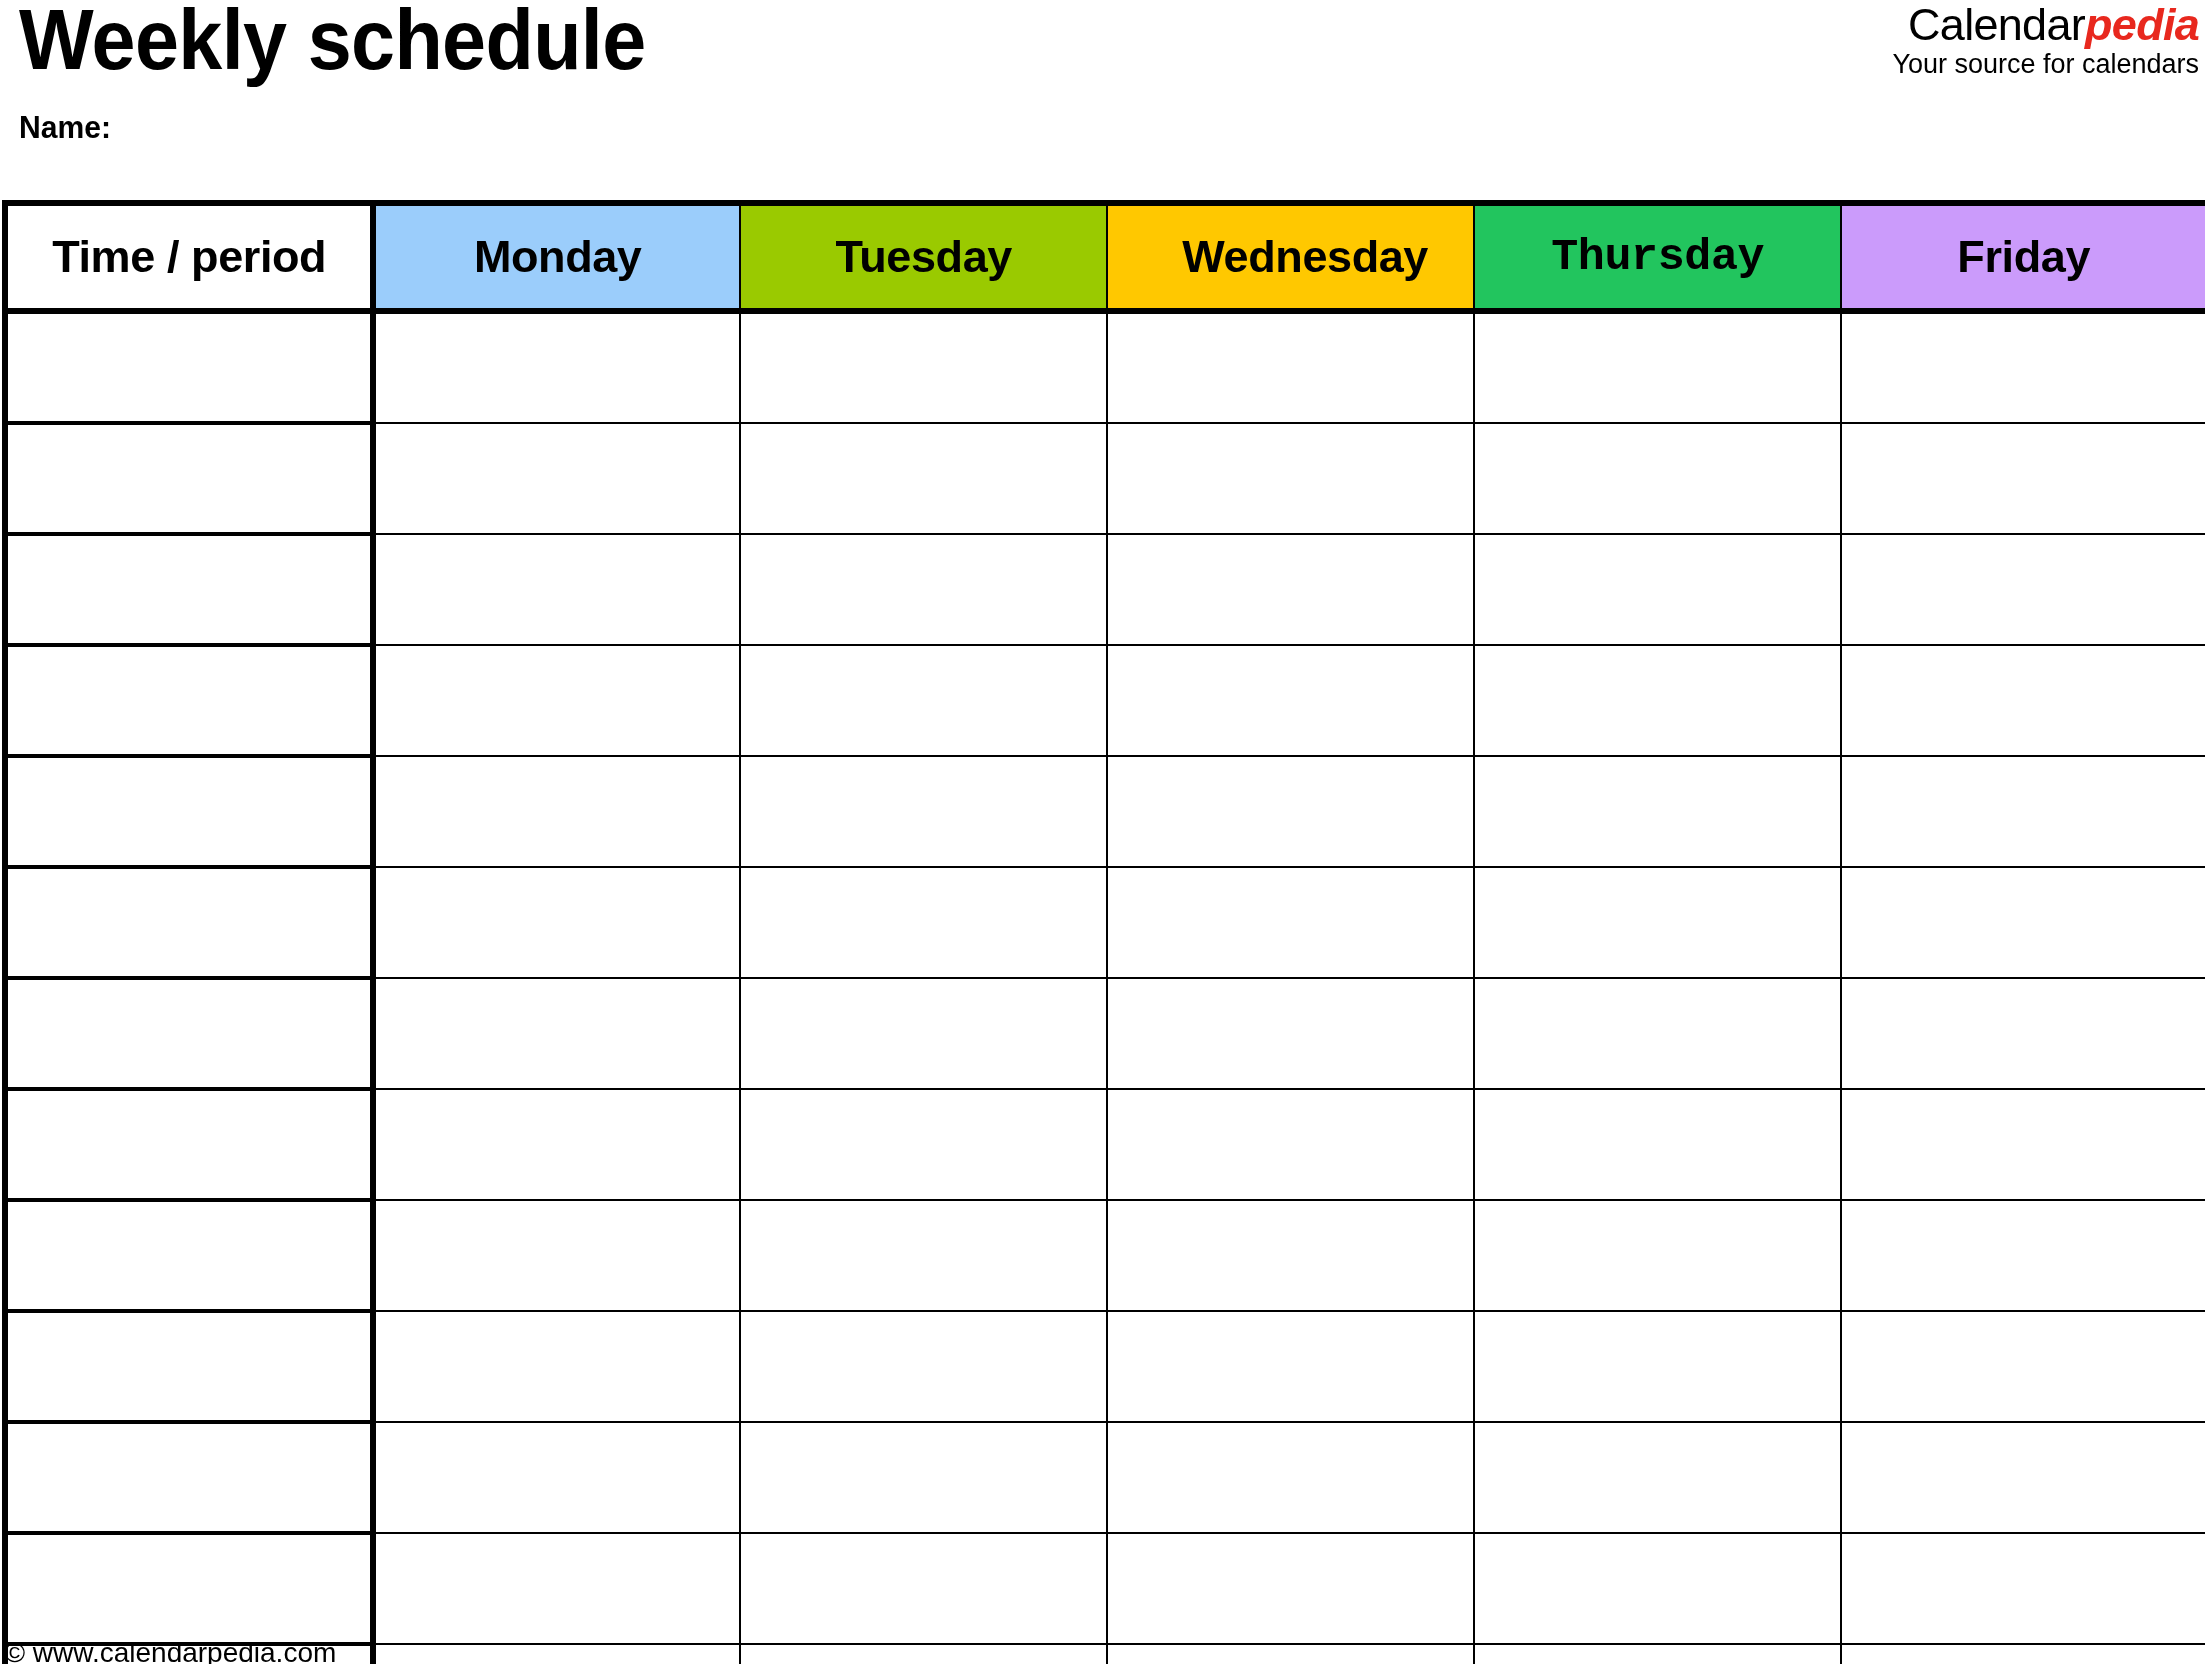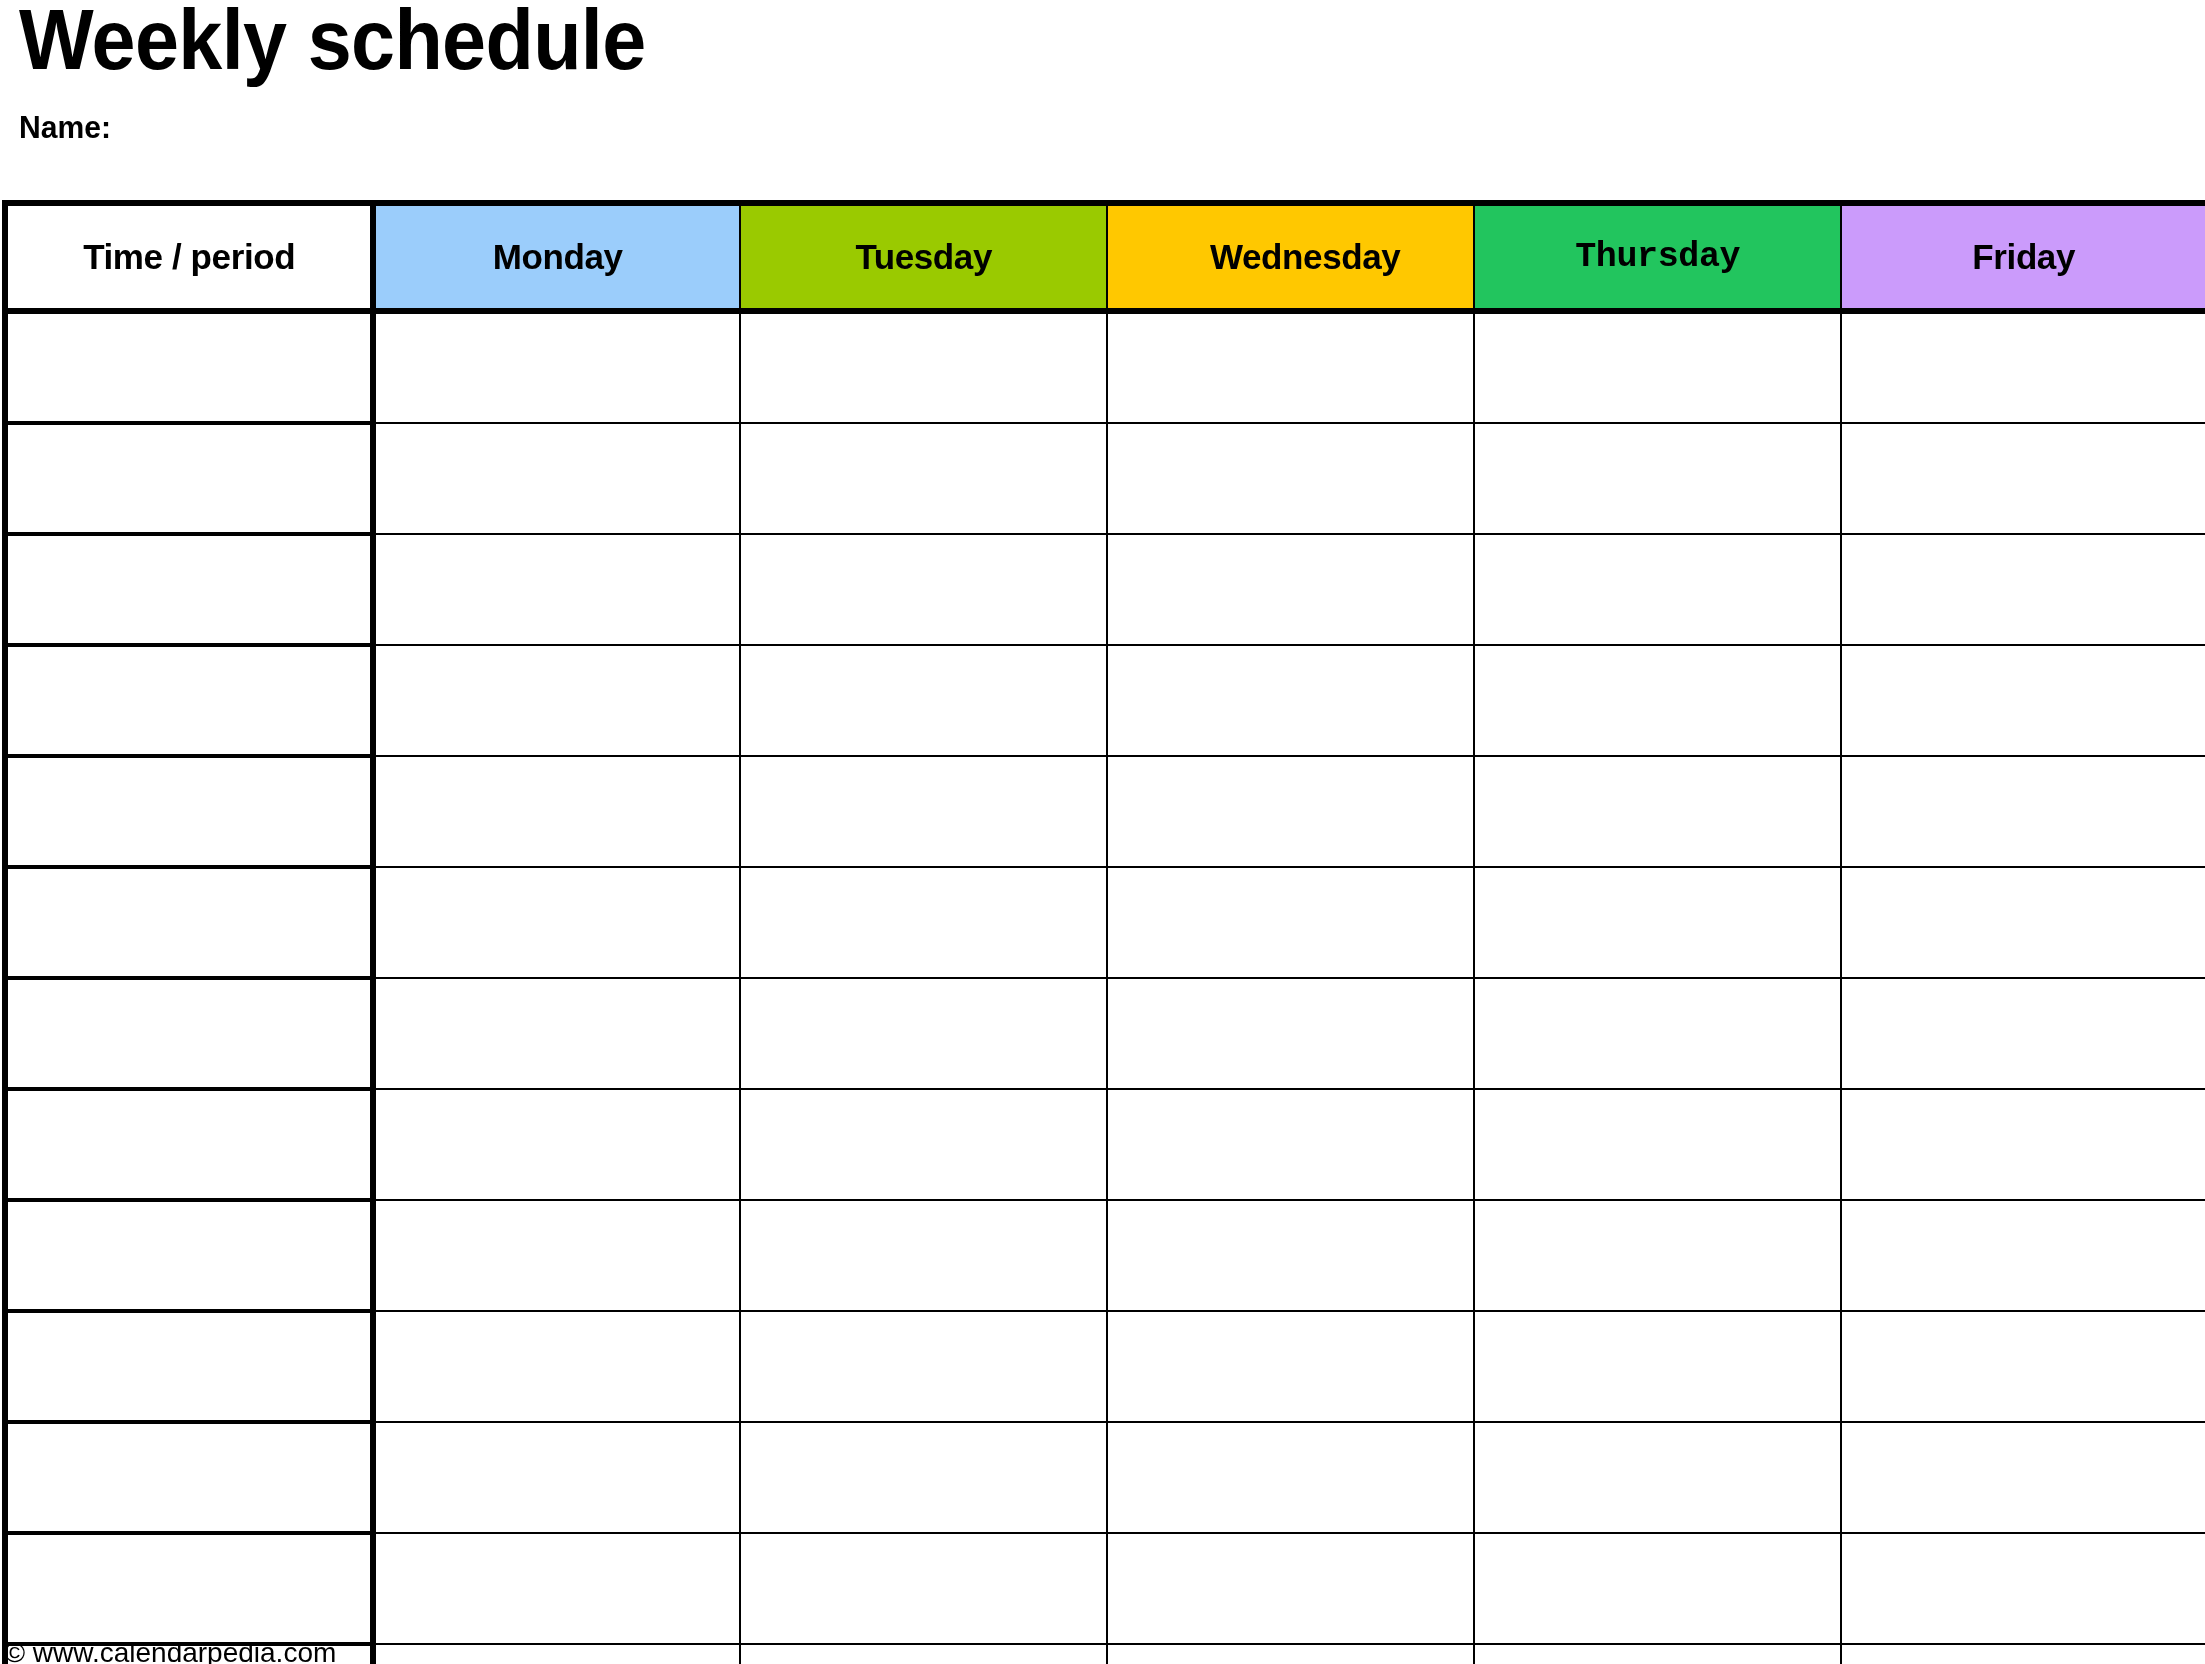--- a/index.html
+++ b/index.html
@@ -85,21 +85,21 @@
     background: #ffffff;
   }
   table.schedule col.col-time  { width: 368px; }
   table.schedule col.col-day   { width: 367px; }
 
   
   thead th {
     height: 102px;
     padding: 0;
     margin: 0;
-    font-size: 35px;
+    font-size: 45px;
     font-weight: bold;
     text-align: center;
     vertical-align: middle;
     color: #000000;
     border-right: 2.2px solid #000000;
     border-bottom: 6.6px solid #000000;
     letter-spacing: -0.4px;
   }
   thead th.th-time {
     border-right: 6.6px solid #000000;
@@ -136,20 +136,26 @@
 </style>
 </head>
 <body>
 
 <div class="page-header">
 
   <div class="title">Weekly schedule</div>
 
   <div class="name-label">Name:</div>
 
+  <div class="brand">
+    <div class="brand-wordmark">
+      <span class="brand-word-1">Calendar</span><span class="brand-word-2">pedia</span>
+    </div>
+    <div class="brand-tagline">Your source for calendars</div>
+  </div>
 
 </div>
 
 <div class="schedule-wrap">
   <table class="schedule">
     <colgroup>
       <col class="col-time">
       <col class="col-day">
       <col class="col-day">
       <col class="col-day">

